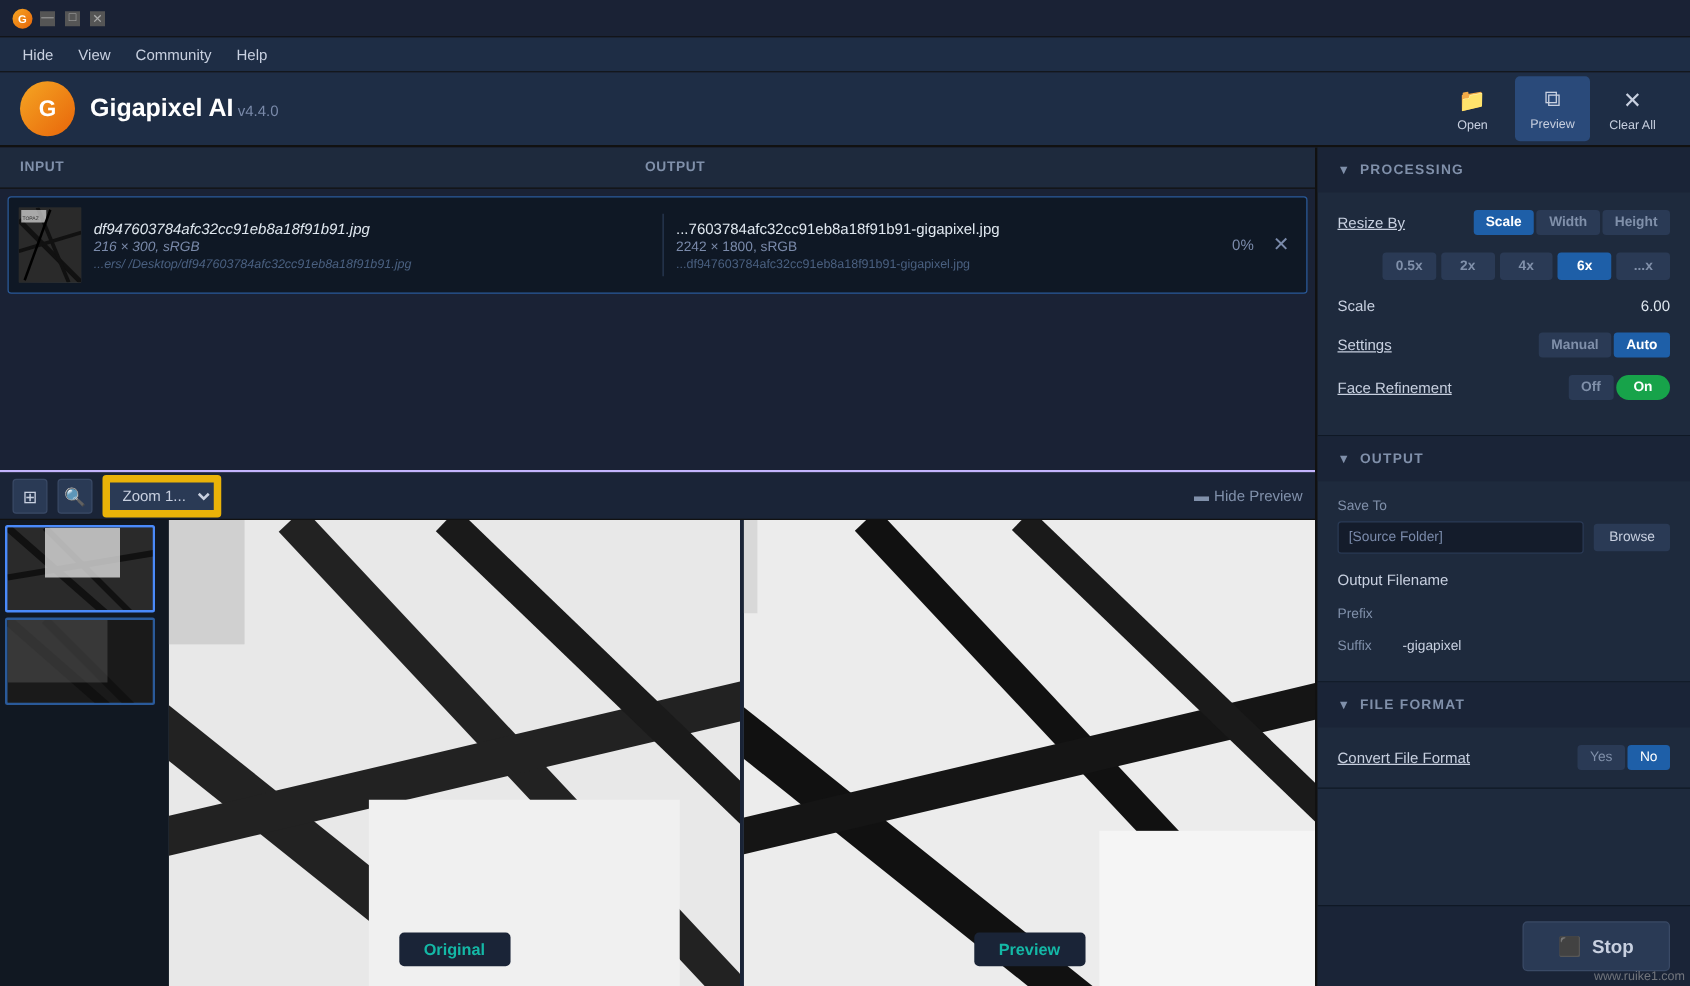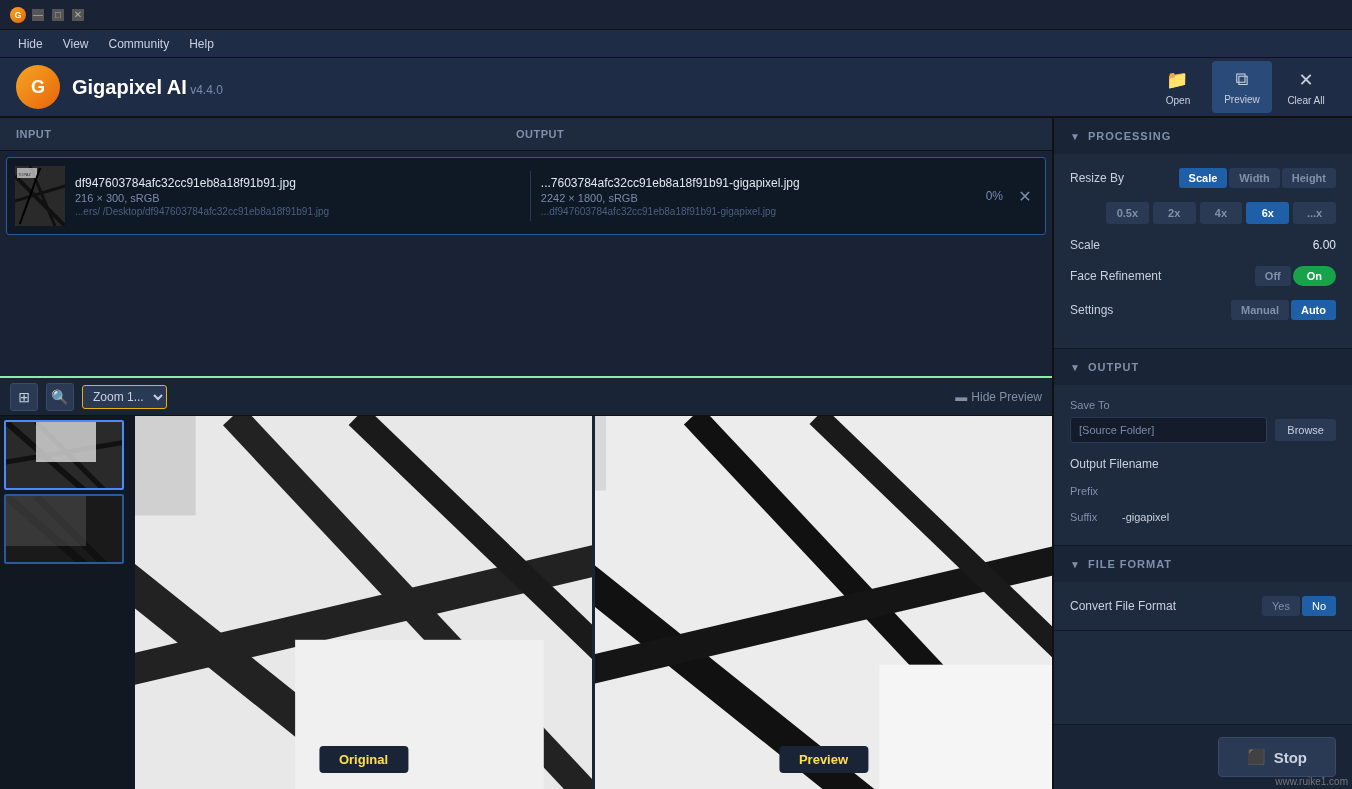--- a/index.html
+++ b/index.html
@@ -129,21 +129,21 @@
       flex: 1;
       display: flex;
       flex-direction: column;
       background: #1a2235;
       overflow: hidden;
     }
 
     
     .file-list-area {
       height: 260px;
-      border-bottom: 2px solid #86efac;
+      border-bottom: 2px solid #c4b5fd;
     }
     .file-list-header {
       display: flex;
       background: #1e2a3d;
       border-bottom: 1px solid #111;
     }
     .col-header {
       padding: 10px 16px;
       font-size: 11px;
       font-weight: 700;
@@ -189,21 +189,21 @@
       background: #000;
     }
     .thumb-img::after {
       content: '';
       position: absolute;
       top: 50%; left: 30%;
       transform: translate(-50%, -50%) rotate(20deg);
       width: 2px; height: 60px;
       background: #000;
     }
-    .file-info { flex: 1; min-width: 0; }
+    .file-info { flex: 1; min-width: 0; font-style: italic; }
     .file-name { color: #e0e8f0; font-size: 12px; font-weight: 500; white-space: nowrap; overflow: hidden; text-overflow: ellipsis; }
     .file-dims { color: #7a8aaa; font-size: 11px; margin-top: 2px; }
     .file-path { color: #4a6080; font-size: 10px; margin-top: 2px; white-space: nowrap; overflow: hidden; text-overflow: ellipsis; }
     .file-divider { width: 1px; background: #2a3a55; height: 50px; margin: 0 10px; }
     .output-info { flex: 1; min-width: 0; }
     .progress-text { color: #7a8aaa; font-size: 12px; margin-right: 10px; }
     .remove-btn {
       width: 24px; height: 24px;
       background: transparent;
       border: none;
@@ -234,21 +234,21 @@
       background: #2a3a55;
       border: 1px solid #3a4a66;
       border-radius: 3px;
       cursor: pointer;
       color: #c8d0e0;
       font-size: 14px;
       display: flex; align-items: center; justify-content: center;
     }
     .zoom-select {
       background: #2a3a55;
-      border: 1px solid #eab308;
+      border: 6px solid #eab308;
       border-radius: 3px;
       color: #c8d0e0;
       padding: 3px 6px;
       font-size: 12px;
       cursor: pointer;
     }
     .hide-preview-btn {
       margin-left: auto;
       display: flex;
       align-items: center;
@@ -299,21 +299,21 @@
     .view-divider {
       width: 3px;
       background: #1a2437;
     }
     .view-label {
       position: absolute;
       bottom: 16px;
       left: 50%;
       transform: translateX(-50%);
       background: #1a2437;
-      color: #fde047;
+      color: #14b8a6;
       padding: 6px 20px;
       border-radius: 4px;
       font-weight: 600;
       font-size: 13px;
       z-index: 10;
     }
 
     
     .geo-img {
       width: 100%;
@@ -366,20 +366,21 @@
     
     .control-row {
       display: flex;
       align-items: center;
       margin-bottom: 14px;
     }
     .control-label {
       font-size: 12px;
       color: #c8d0e0;
       min-width: 100px;
+      text-decoration: underline;
     }
     .btn-group {
       display: flex;
       gap: 2px;
       margin-left: auto;
     }
     .seg-btn {
       padding: 4px 10px;
       border: none;
       border-radius: 3px;
@@ -684,32 +685,32 @@
           <button class="scale-btn active-blue">6x</button>
           <button class="scale-btn inactive">...x</button>
         </div>
 
         <div class="scale-value-row">
           <span class="scale-key">Scale</span>
           <span class="scale-val">6.00</span>
         </div>
 
         <div class="control-row">
+          <span class="control-label">Settings</span>
+          <div class="btn-group">
+            <button class="seg-btn inactive">Manual</button>
+            <button class="seg-btn active-blue">Auto</button>
+          </div>
+        </div>
+
+        <div class="control-row">
           <span class="control-label">Face Refinement</span>
           <div class="toggle-group">
             <button class="toggle-btn toggle-off">Off</button>
             <button class="toggle-btn toggle-on">On</button>
-          </div>
-        </div>
-
-        <div class="control-row">
-          <span class="control-label">Settings</span>
-          <div class="btn-group">
-            <button class="seg-btn inactive">Manual</button>
-            <button class="seg-btn active-blue">Auto</button>
           </div>
         </div>
 
       </div>
     </div>
 
     <div class="section">
       <div class="section-header">
         <span class="chevron">▼</span>
         <span class="section-title">OUTPUT</span>

